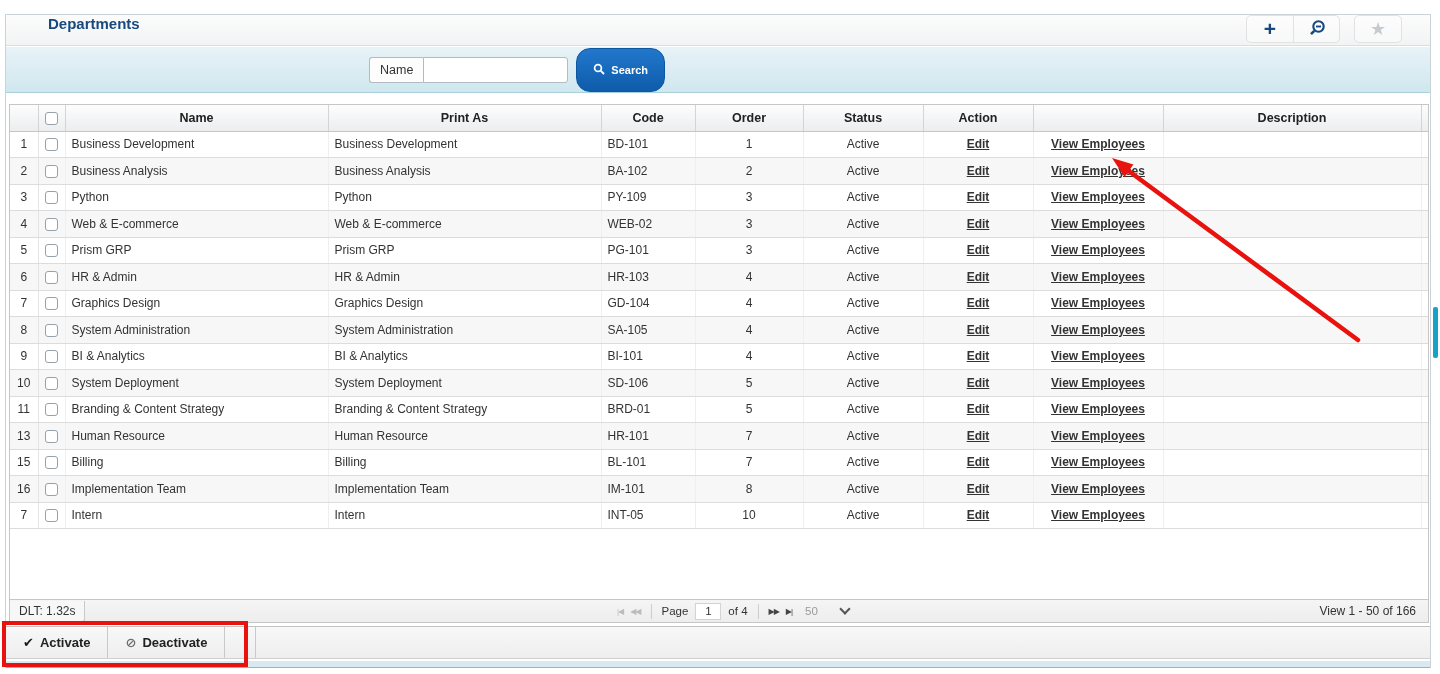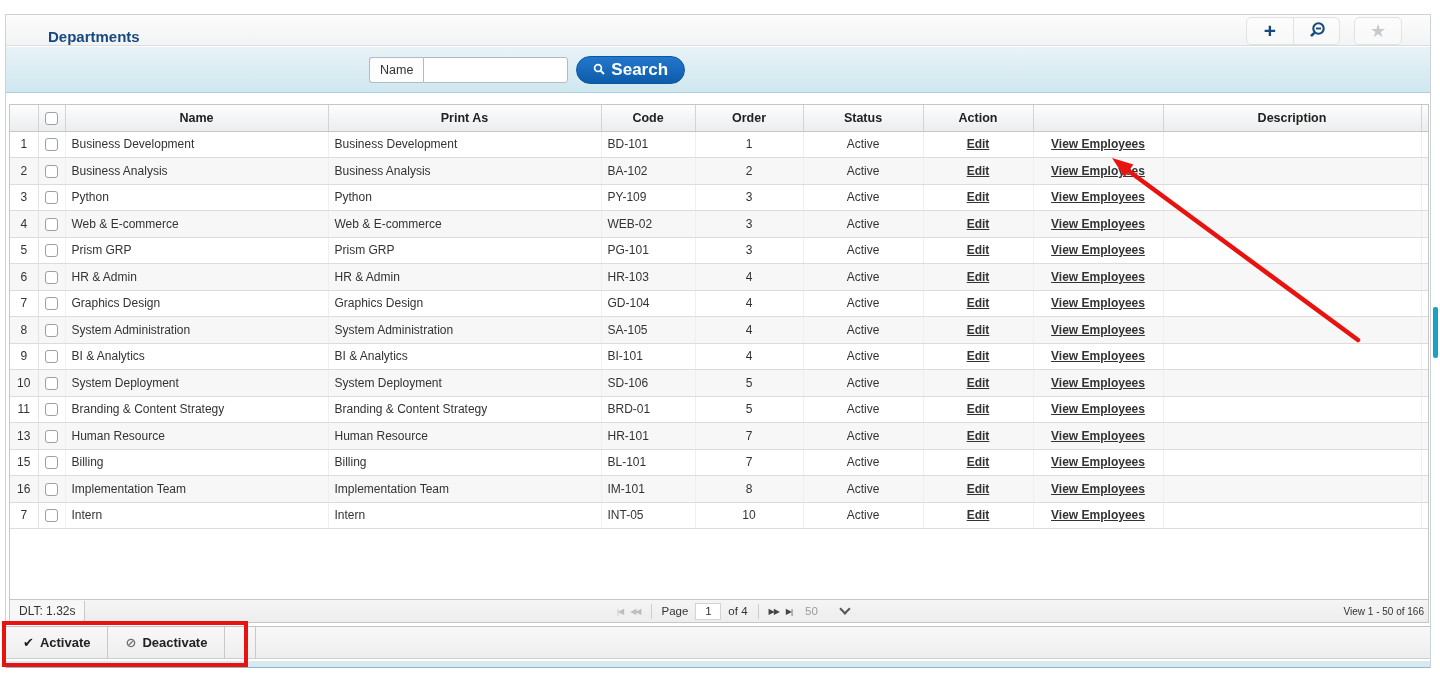--- a/index.html
+++ b/index.html
@@ -6,41 +6,41 @@
   html, body { width: 1440px; height: 674px; background: #ffffff; }
   body { font-family: "Liberation Sans", "DejaVu Sans", sans-serif; font-size: 12px; color: #333; }
   .viewport { position: relative; width: 1440px; height: 674px; overflow: hidden; background: #fff; }
 
   .container { position: absolute; left: 5px; top: 14px; width: 1426px; height: 654px;
                border: 1px solid #c9d3d9; background: #fff; }
 
   
   .titlebar { position: absolute; left: 0; top: 0; width: 100%; height: 31px;
               background: linear-gradient(#fcfcfc, #f2f3f4); border-bottom: 1px solid #d8dde1;
-              display: flex; align-items: flex-end; }
+              display: flex; align-items: flex-start; }
   .page-title { margin-left: 42px; font-size: 15px; font-weight: bold; color: #17497e; }
   .title-icons { margin-left: auto; margin-right: 28px; display: flex; align-items: center; gap: 14px; }
   .icon-group { display: flex; border: 1px solid #e2e2e2; border-radius: 5px; background: rgba(255,255,255,.4); }
   .icon-btn { width: 46px; height: 26px; display: flex; align-items: center; justify-content: center; cursor: pointer; }
   .icon-btn + .icon-btn { border-left: 1px solid #e2e2e2; }
   .plus-glyph { font-size: 21px; font-weight: bold; color: #17497e; line-height: 1; margin-top: -2px; }
   .star-glyph { font-size: 18px; color: #c6cacd; line-height: 1; }
 
   
   .toolbar { position: absolute; left: 0; top: 32px; width: 100%; height: 46px;
              background: linear-gradient(#e8f3f7, #cfe7ef); border-bottom: 1px solid #aacfdd;
              display: flex; align-items: center; }
   .search-group { margin-left: 363px; display: flex; align-items: center; }
   .name-label { height: 26px; line-height: 24px; padding: 0 10px; border: 1px solid #b3bac0;
                 border-right: none; border-radius: 3px 0 0 3px; background: #fdfdfd;
                 font-size: 12.5px; color: #333; }
   .name-input { width: 145px; height: 26px; border: 1px solid #b3bac0; border-radius: 0 3px 3px 0;
                 background: #fff; padding: 0 6px; font-size: 12px; outline: none; }
-  .search-btn { margin-left: 8px; height: 28px; padding: 0 16px; border: 1px solid #0b57a0; border-radius: 14px;
-                background: linear-gradient(#2277cc, #0e5cab); color: #fff; font-size: 17px; font-weight: bold;
+  .search-btn { margin-left: 8px; height: 44px; padding: 0 16px; border: 1px solid #0b57a0; border-radius: 14px;
+                background: linear-gradient(#2277cc, #0e5cab); color: #fff; font-size: 11px; font-weight: bold;
                 display: flex; align-items: center; gap: 6px; cursor: pointer; }
 
   
   .gridbox { position: absolute; left: 3px; top: 89px; width: 1420px; height: 519px;
              border: 1px solid #c6c6c6; background: #fff; display: flex; flex-direction: column; }
   .tablewrap { height: 494px; overflow: hidden; }
   table { width: 100%; border-collapse: collapse; table-layout: fixed; }
   th { height: 26px; background: linear-gradient(#fdfdfd, #ebedee); border-bottom: 1px solid #c6c6c6;
        border-right: 1px solid #d4d4d4; font-size: 12.5px; font-weight: bold; color: #222; text-align: center; }
   th:last-child { border-right: none; }
@@ -65,21 +65,21 @@
                   display: flex; align-items: center; gap: 7px; }
   .pg-ico { font-size: 8px; letter-spacing: -1px; cursor: pointer; }
   .pg-disabled { color: #bcbcbc; }
   .pg-enabled { color: #444; }
   .pg-sep { width: 1px; height: 15px; background: #ccc; margin: 0 3px; }
   .page-input { width: 26px; height: 17px; border: 1px solid #d2d2d2; background: #fff; text-align: center;
                 font-size: 11.5px; color: #333; outline: none; }
   .pagesize { color: #9a9a9a; margin-left: 6px; }
   .chev { width: 8px; height: 8px; border-left: 2px solid #555; border-bottom: 2px solid #555;
           transform: rotate(-45deg); margin-left: 16px; margin-top: -4px; cursor: pointer; }
-  .view-range { margin-left: auto; margin-right: 4px; font-size: 10px; color: #333; }
+  .view-range { margin-left: auto; margin-right: 12px; font-size: 12px; color: #333; }
 
   
   .actionbar { position: absolute; left: 0; top: 611px; width: 100%; height: 33px;
                background: linear-gradient(#f8f8f8, #eeeeee); border-top: 1px solid #c2c2c2;
                border-bottom: 1px solid #cfcfcf; display: flex; align-items: stretch; }
   .act-btn { display: flex; align-items: center; gap: 6px; padding: 0 17px;
              border-right: 1px solid #c9c9c9; font-size: 13px; font-weight: bold; color: #222; cursor: pointer; }
   .act-spacer { width: 31px; border-right: 1px solid #c9c9c9; }
   .check-glyph { font-size: 13px; color: #1b1b1b; }
   .block-glyph { font-size: 13px; font-weight: bold; color: #6e6e6e; }

